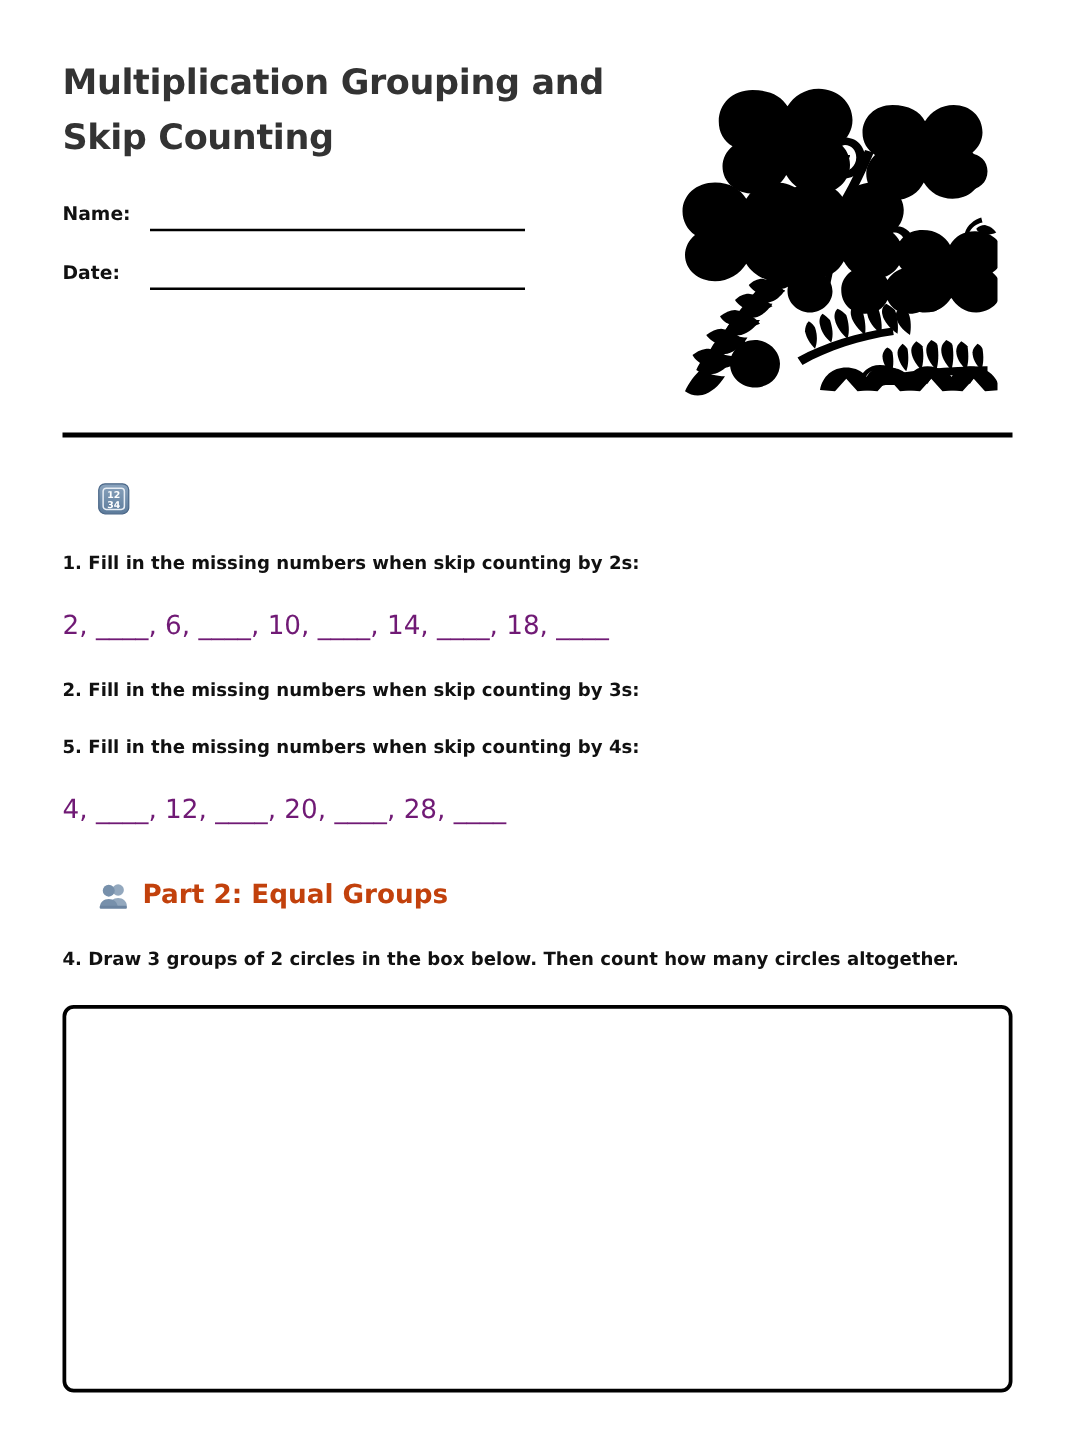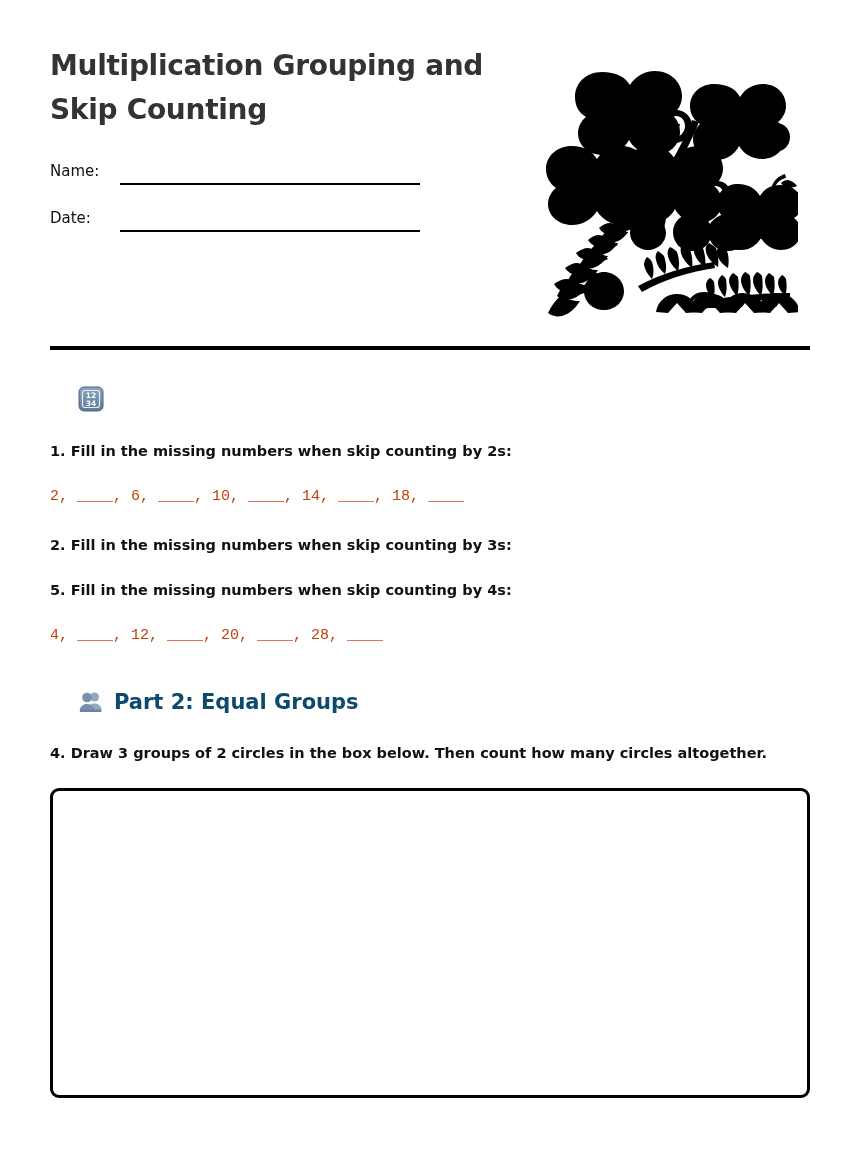--- a/index.html
+++ b/index.html
@@ -50,21 +50,21 @@
   }
   .field-row {
     position: relative;
     height: 47px;
   }
   .field-label {
     position: absolute;
     left: 0;
     top: 0;
     font-size: 15px;
-    font-weight: normal;
+    font-weight: bold;
     color: #111111;
   }
   .field-line {
     position: absolute;
     left: 70px;
     top: 21px;
     width: 300px;
     border-bottom: 2px solid #000000;
     height: 0;
   }
@@ -92,24 +92,24 @@
   
   .content {
     position: absolute;
     left: 50px;
     top: 386px;
     width: 760px;
   }
 
   .part-heading {
     display: flex;
-    align-items: flex-end;
+    align-items: flex-start;
     font-size: 21px;
     font-weight: bold;
-    color: #0c4a6e;
+    color: #c2410c;
     margin: 0 0 30px 0;
     padding-left: 28px;
   }
   .part-heading .heading-text { margin-left: 10px; }
 
   
   .emoji-icon {
     width: 26px;
     height: 26px;
     flex: 0 0 26px;
@@ -118,25 +118,24 @@
   .emoji-icon svg { display: block; width: 26px; height: 26px; }
 
   .question {
     font-size: 14.5px;
     font-weight: bold;
     color: #111111;
     margin: 0 0 26px 0;
     line-height: 1.3;
   }
   .sequence {
-    font-size: 15px;
-    color: #c2410c;
+    font-size: 21px;
+    color: #701a75;
     margin: 0 0 30px 0;
     line-height: 1.3;
-    font-family: Liberation Mono, monospace;
   }
 
   .part2-heading { margin-top: 42px; }
 
   .draw-box {
     box-sizing: border-box;
     width: 760px;
     height: 310px;
     border: 3px solid #000000;
     border-radius: 9px;

